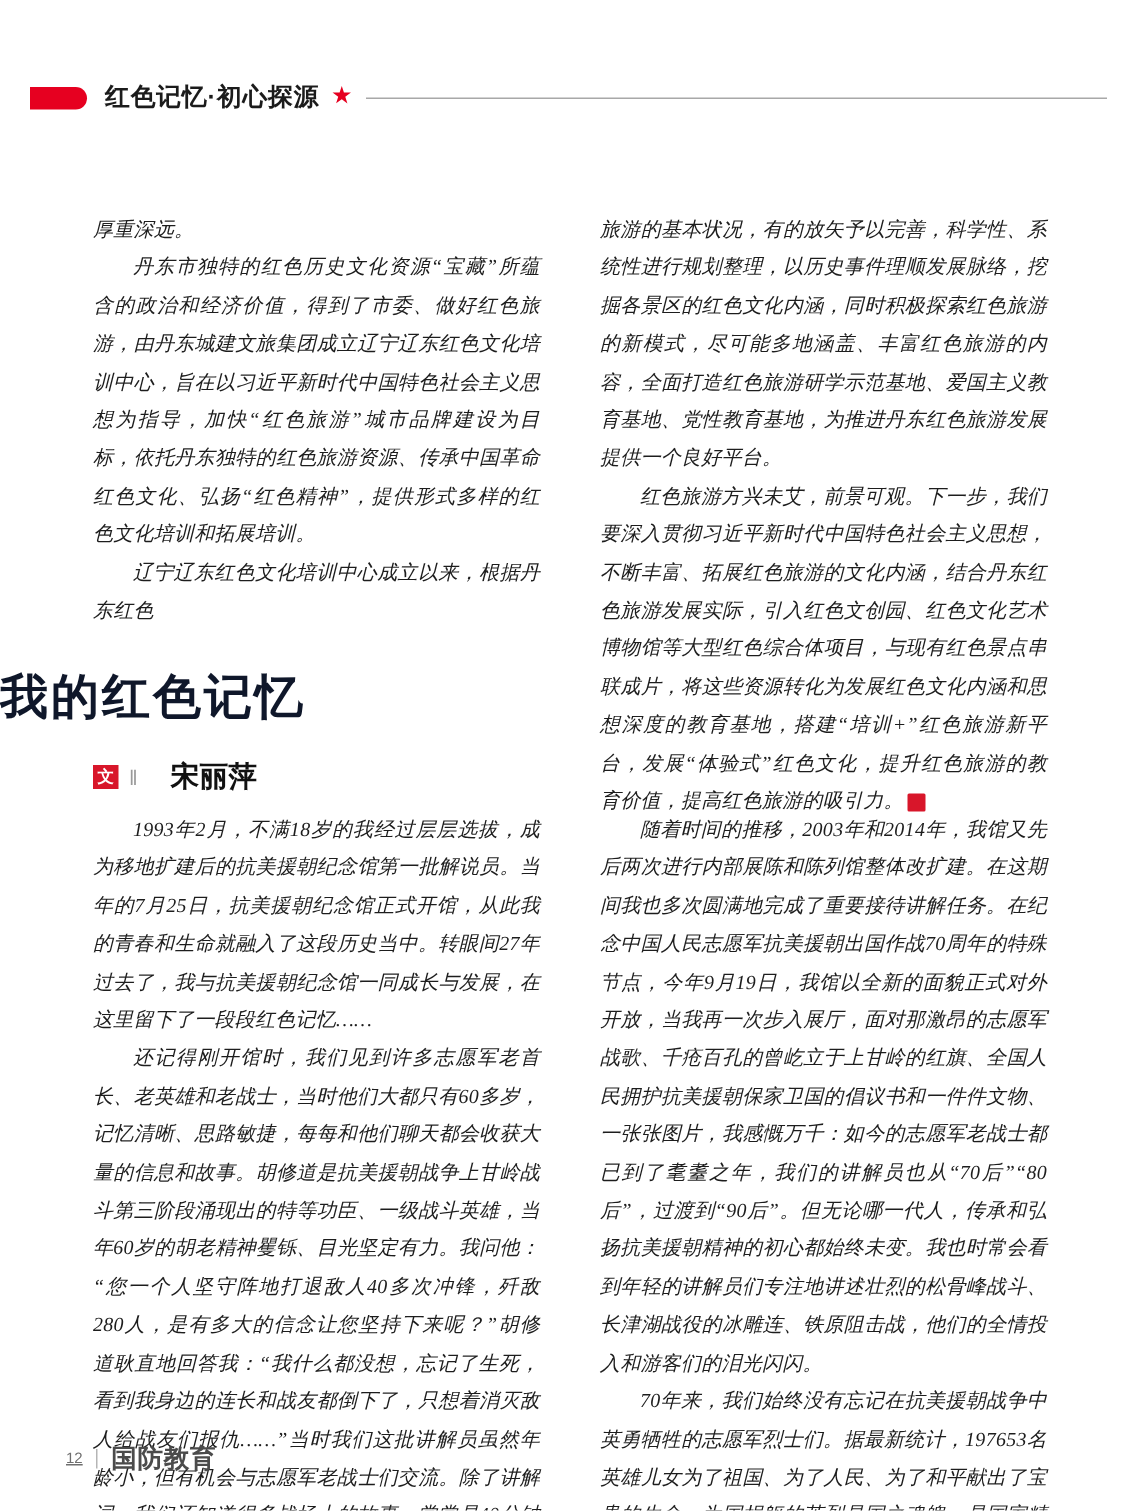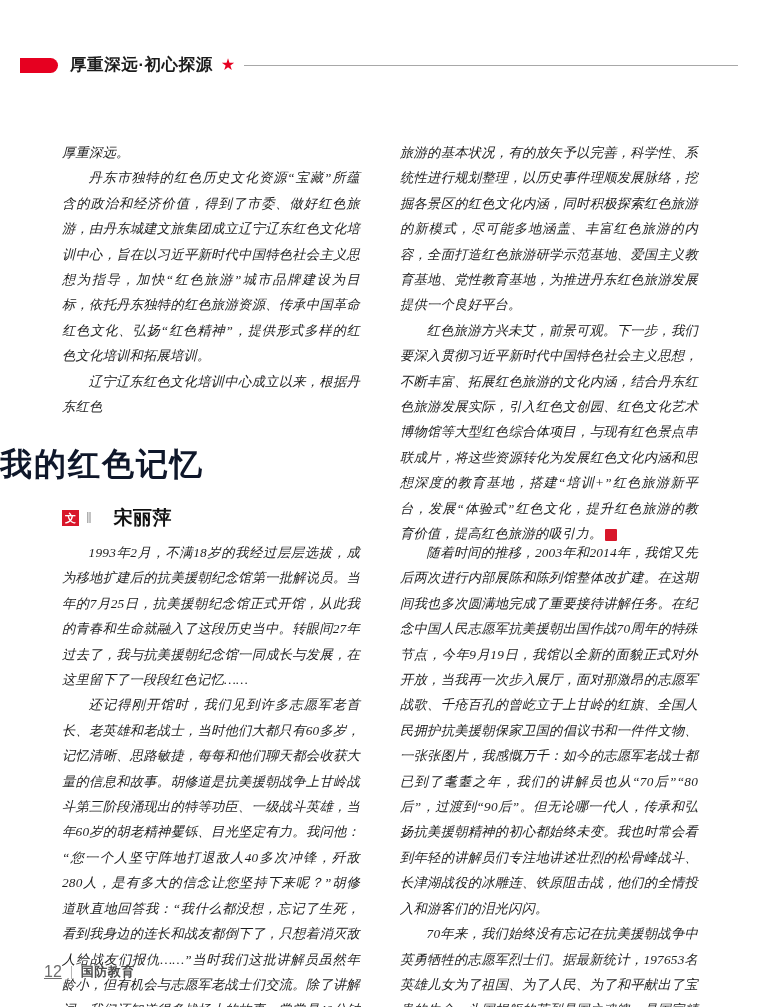--- a/index.html
+++ b/index.html
@@ -171,44 +171,44 @@
   .footer {
     position: absolute;
     left: 44px;
     top: 963px;
     display: flex;
     align-items: center;
     height: 18px;
   }
   .folio {
     font-family: "Liberation Sans", "DejaVu Sans", sans-serif;
-    font-size: 16px;
+    font-size: 10px;
     color: #6e6e6e;
     text-decoration: underline;
   }
   .folio-sep {
     width: 1px;
     height: 13px;
     background: #b5b5b5;
     margin: 0 9px;
   }
   .folio-section {
     font-family: "Liberation Sans", "DejaVu Sans", sans-serif;
-    font-size: 13px;
+    font-size: 17px;
     font-weight: 700;
     color: #4b4b4b;
     letter-spacing: 0.5px;
   }
 </style>
 </head>
 <body>
 
 <div class="runhead">
   <div class="runhead-bar"></div>
-  <div class="runhead-title">厚重深远·初心探源</div>
+  <div class="runhead-title">红色记忆·初心探源</div>
   <div class="runhead-star">★</div>
   <div class="runhead-rule"></div>
 </div>
 
 <div class="cols top-cols">
   <div class="col">
     <p class="body noindent">厚重深远。</p>
     <p class="body">丹东市独特的红色历史文化资源“宝藏”所蕴含的政治和经济价值，得到了市委、做好红色旅游，由丹东城建文旅集团成立辽宁辽东红色文化培训中心，旨在以习近平新时代中国特色社会主义思想为指导，加快“红色旅游”城市品牌建设为目标，依托丹东独特的红色旅游资源、传承中国革命红色文化、弘扬“红色精神”，提供形式多样的红色文化培训和拓展培训。</p>
     <p class="body">辽宁辽东红色文化培训中心成立以来，根据丹东红色</p>
   </div>

